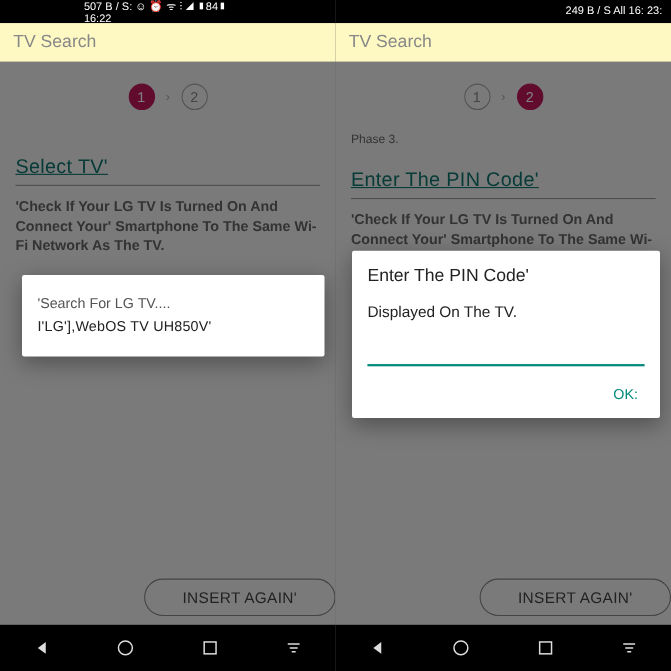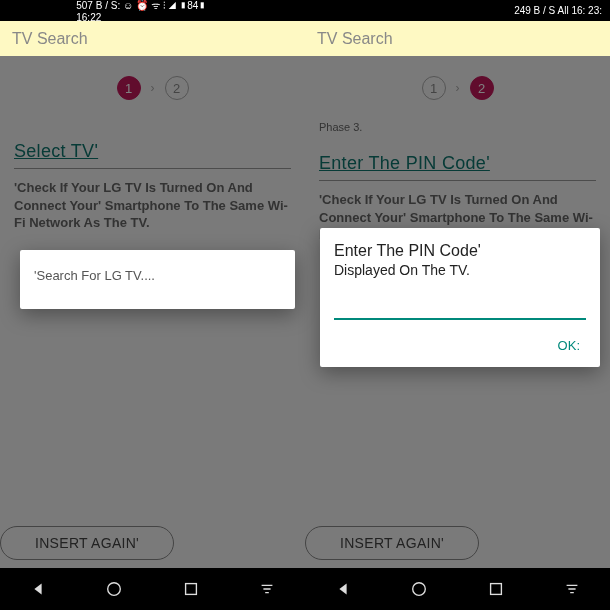--- a/index.html
+++ b/index.html
@@ -29,25 +29,25 @@
 .phase-underline { border-bottom: 1px solid #999; margin: 6px 14px 0; }
 
 .help-text { padding: 10px 14px; font-size: 13px; color: #666; line-height: 1.35; font-weight: bold; }
 
 .search-card { position: absolute; z-index: 20; left: 20px; right: 10px; top: 250px; background: #fff; border-radius: 2px; box-shadow: 0 6px 20px rgba(0,0,0,0.35); padding: 18px 14px 20px; }
 .search-card .search-title { font-size: 13px; color: #555; margin-bottom: 6px; }
 .search-card .tv-item { font-size: 13px; color: #222; letter-spacing: 0.2px; }
 
 .pin-card { position: absolute; z-index: 20; left: 15px; right: 10px; top: 228px; background: #fff; border-radius: 2px; box-shadow: 0 6px 20px rgba(0,0,0,0.35); padding: 14px 14px 10px; }
 .pin-card .pin-title { font-size: 16px; color: #222; font-weight: 500; }
-.pin-card .pin-sub { font-size: 14px; color: #222; margin-top: 2px; }
+.pin-card .pin-sub { font-size: 14px; color: #222; margin-top: 15px; }
 .pin-input { border: none; border-bottom: 2px solid #00897b; width: 100%; height: 28px; margin-top: 14px; outline: none; font-size: 14px; }
 .pin-ok { text-align: right; color: #00897b; font-size: 13px; padding: 18px 6px 4px; }
 
-.insert-btn-wrap { position: absolute; bottom: 8px; left: 0; right: 0; display: flex; justify-content: flex-start; }
+.insert-btn-wrap { position: absolute; bottom: 8px; left: 0; right: 0; display: flex; justify-content: flex-end; }
 .insert-btn { border: 1px solid #888; border-radius: 20px; padding: 8px 34px; font-size: 14px; color: #444; background: #f5f5f5; letter-spacing: 0.3px; }
 
 .navbar { position: absolute; bottom: 0; left: 0; right: 0; height: 42px; background: #000; display: flex; align-items: center; justify-content: space-around; z-index: 10; }
 .nav-icon { width: 18px; height: 18px; display: flex; align-items: center; justify-content: center; }
 .nav-icon svg { fill: none; stroke: #ddd; stroke-width: 1.5; }
 </style>
 </head>
 <body>
 
 <div class="container">
@@ -72,20 +72,21 @@
       <div class="phase-underline"></div>
       <div class="help-text">'Check If Your LG TV Is Turned On And Connect Your' Smartphone To The Same Wi-Fi Network As The TV.</div>
 
       <div class="insert-btn-wrap">
         <div class="insert-btn">INSERT AGAIN'</div>
       </div>
     </div>
 
     <div class="search-card">
       <div class="search-title">'Search For LG TV....</div>
+      <div class="tv-item">I'LG'],WebOS TV UH850V'</div>
     </div>
 
     <div class="navbar">
       <div class="nav-icon">
           <svg viewBox="0 0 20 20">
             <path d="M14 4 L6 10 L14 16 Z" fill="#ddd" stroke="none"></path>
           </svg>
         </div>
       <div class="nav-icon">
           <svg viewBox="0 0 20 20">

